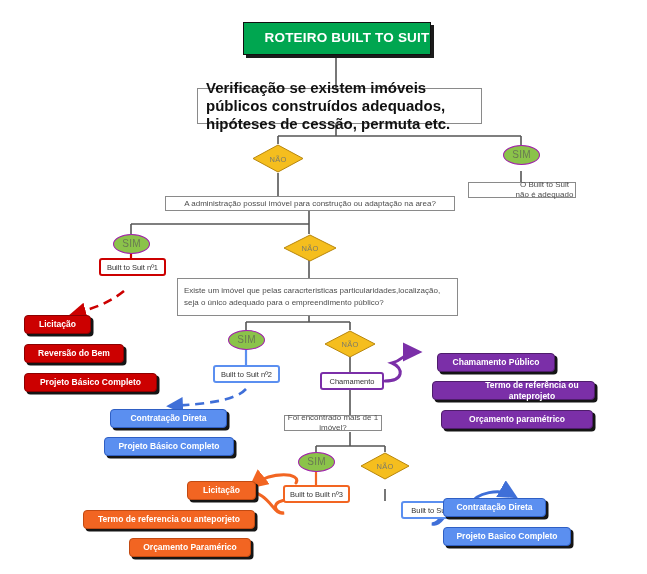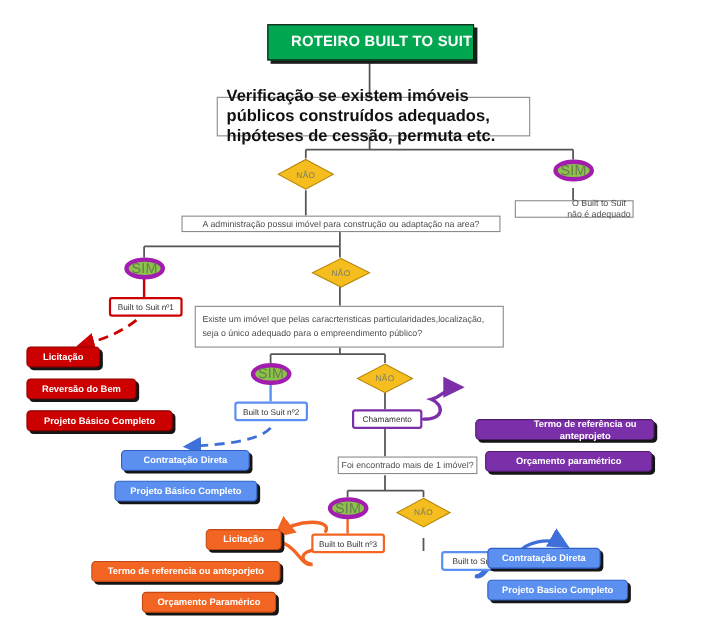--- a/index.html
+++ b/index.html
@@ -78,24 +78,24 @@
     transform: translateY(-50%);
     font-size: 7.5px;
     color: #7a7a6a;
     text-align: center;
     letter-spacing: .3px;
   }
 
   
   .ellipse {
     background: #8BC34A;
-    border: 4px solid #a21caf;
+    border: 1px solid #a21caf;
     border-radius: 50%;
     color: #6a7a52;
-    font-size: 13px;
+    font-size: 10px;
     letter-spacing: .3px;
   }
 
   
   .card {
     border-radius: 4px;
     color: #ffffff;
     font-weight: bold;
     font-size: 8.5px;
     box-shadow: 2.5px 2.5px 0 #151515;
@@ -231,21 +231,21 @@
 
   <div class="node ellipse" style="left:113px; top:234px; width:37px; height:20px;">SIM</div>
 
   <div class="node diamond" style="left:283px; top:234px; width:54px; height:28px;">
     <svg width="54" height="28" viewBox="0 0 54 28" xmlns="http://www.w3.org/2000/svg">
       <polygon points="27,1 53,14 27,27 1,14" fill="#F5BE1E" stroke="#b8860b" stroke-width="1"></polygon>
     </svg>
     <span class="dlabel">NÃO</span>
   </div>
 
-  <div class="node outlined red" style="left:99px; top:270px; width:67px; height:18px;">Built to Suit nº1</div>
+  <div class="node outlined red" style="left:99px; top:258px; width:67px; height:18px;">Built to Suit nº1</div>
 
   <div class="node plain-box wrap-left" style="left:177px; top:278px; width:281px; height:31px;">Existe um imóvel que pelas caracrteristicas particularidades,localização, seja o único adequado para o empreendimento público?</div>
 
   <div class="node card red" style="left:24px; top:315px; width:67px; height:19px;">Licitação</div>
   <div class="node card red" style="left:24px; top:344px; width:100px; height:19px;">Reversão do Bem</div>
   <div class="node card red" style="left:24px; top:373px; width:133px; height:19px;">Projeto Básico Completo</div>
 
   <div class="node ellipse" style="left:228px; top:330px; width:37px; height:20px;">SIM</div>
 
   <div class="node diamond" style="left:324px; top:330px; width:52px; height:28px;">
@@ -255,24 +255,25 @@
     <span class="dlabel">NÃO</span>
   </div>
 
   <div class="node outlined blue" style="left:213px; top:365px; width:67px; height:18px;">Built to Suit nº2</div>
 
   <div class="node outlined purple" style="left:320px; top:372px; width:64px; height:18px;">Chamamento</div>
 
   <div class="node card blue" style="left:110px; top:409px; width:117px; height:19px;">Contratação Direta</div>
   <div class="node card blue" style="left:104px; top:437px; width:130px; height:19px;">Projeto Básico Completo</div>
 
+  <div class="node card purple" style="left:437px; top:353px; width:118px; height:19px;">Chamamento Público</div>
   <div class="node card purple" style="left:432px; top:381px; width:163px; height:19px;padding-left:43px;">Termo de referência ou anteprojeto</div>
   <div class="node card purple" style="left:441px; top:410px; width:152px; height:19px;">Orçamento paramétrico</div>
 
-  <div class="node plain-box" style="left:307px; top:415px; width:127px; height:16px;">Foi encontrado mais de 1 imóvel?</div>
+  <div class="node plain-box" style="left:284px; top:415px; width:98px; height:16px;">Foi encontrado mais de 1 imóvel?</div>
 
   <div class="node ellipse" style="left:298px; top:452px; width:37px; height:20px;">SIM</div>
 
   <div class="node diamond" style="left:360px; top:452px; width:50px; height:28px;">
     <svg width="50" height="28" viewBox="0 0 50 28" xmlns="http://www.w3.org/2000/svg">
       <polygon points="25,1 49,14 25,27 1,14" fill="#F5BE1E" stroke="#b8860b" stroke-width="1"></polygon>
     </svg>
     <span class="dlabel">NÃO</span>
   </div>
 

